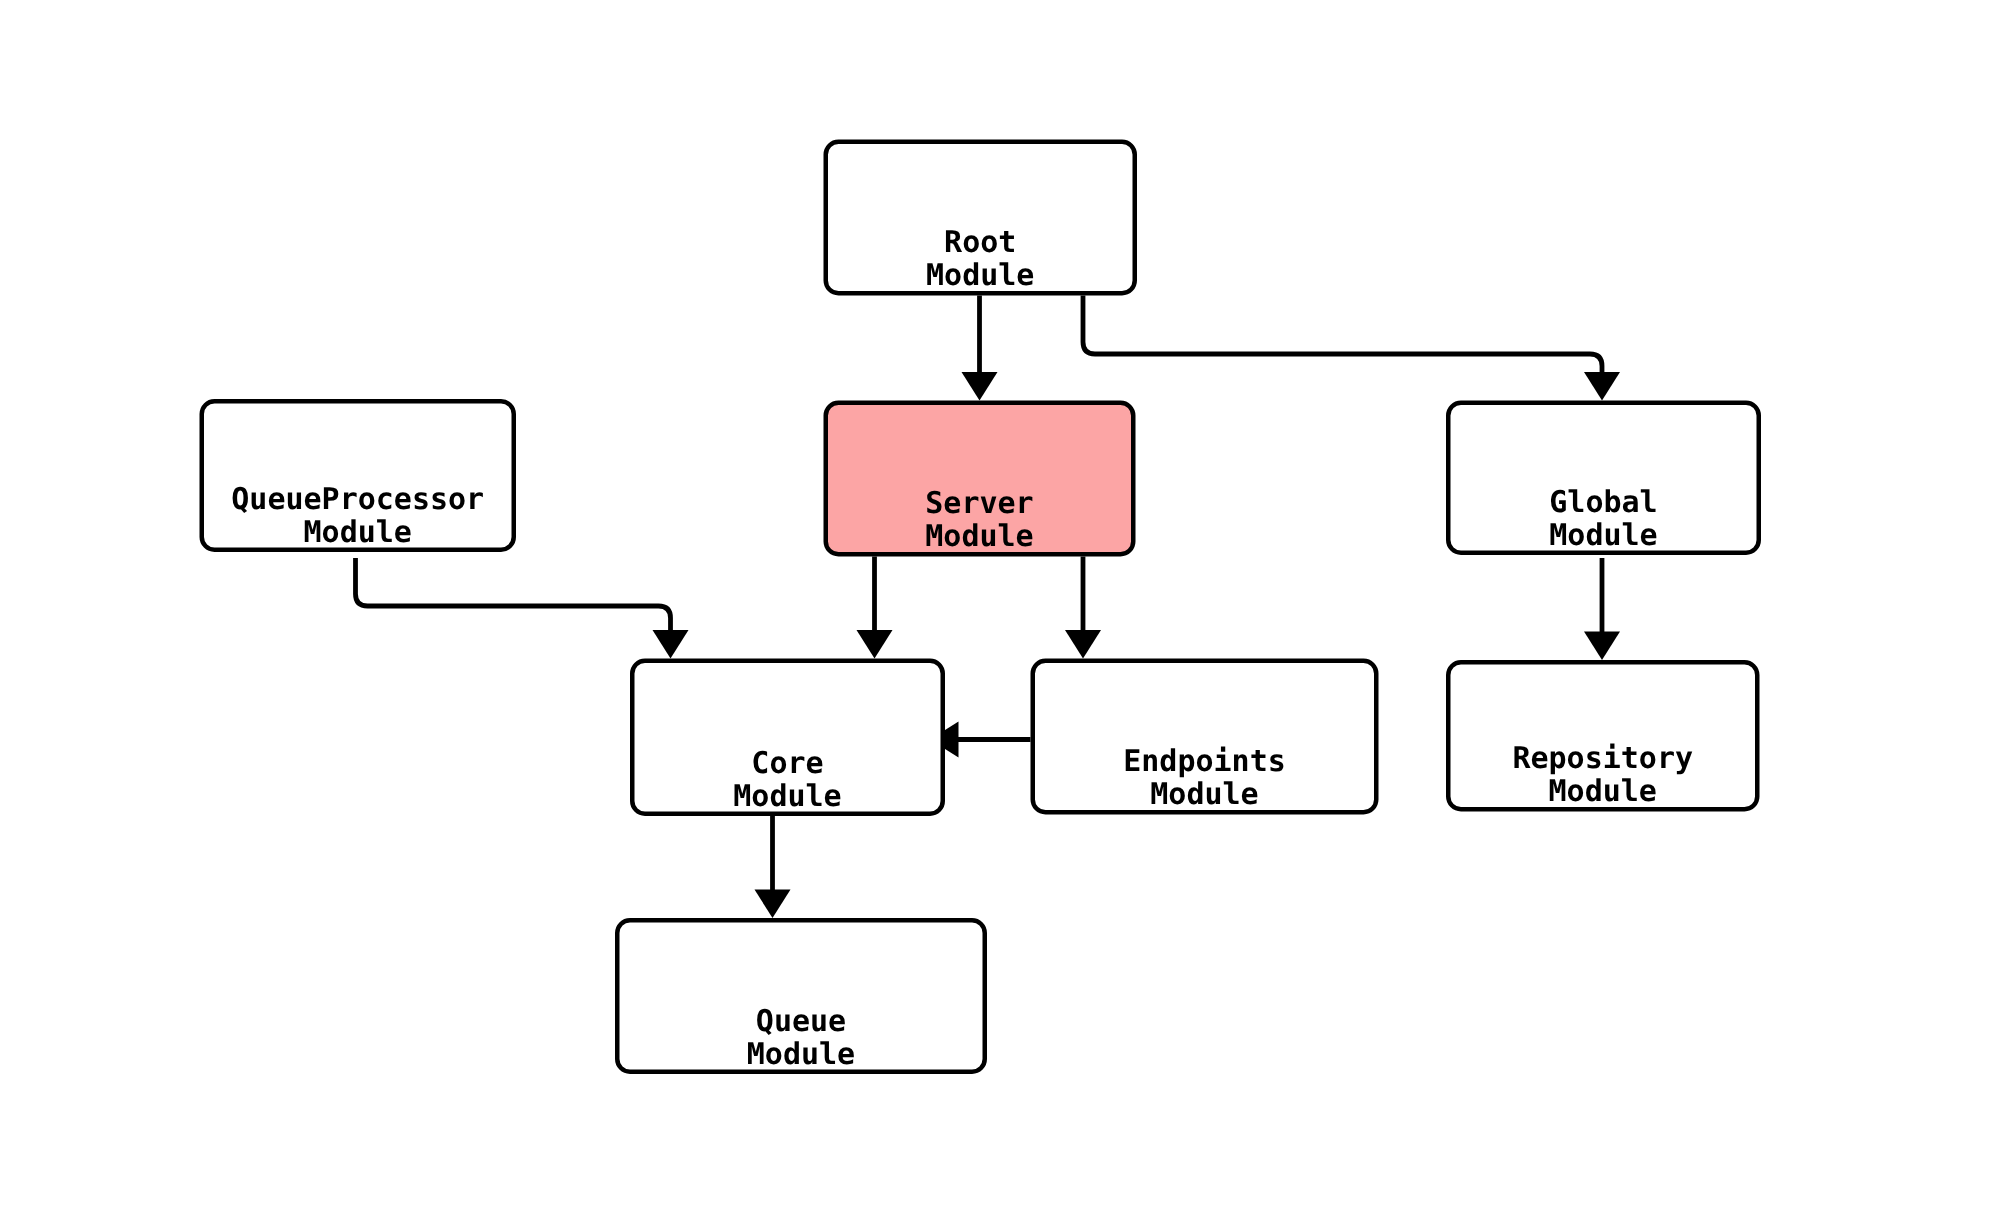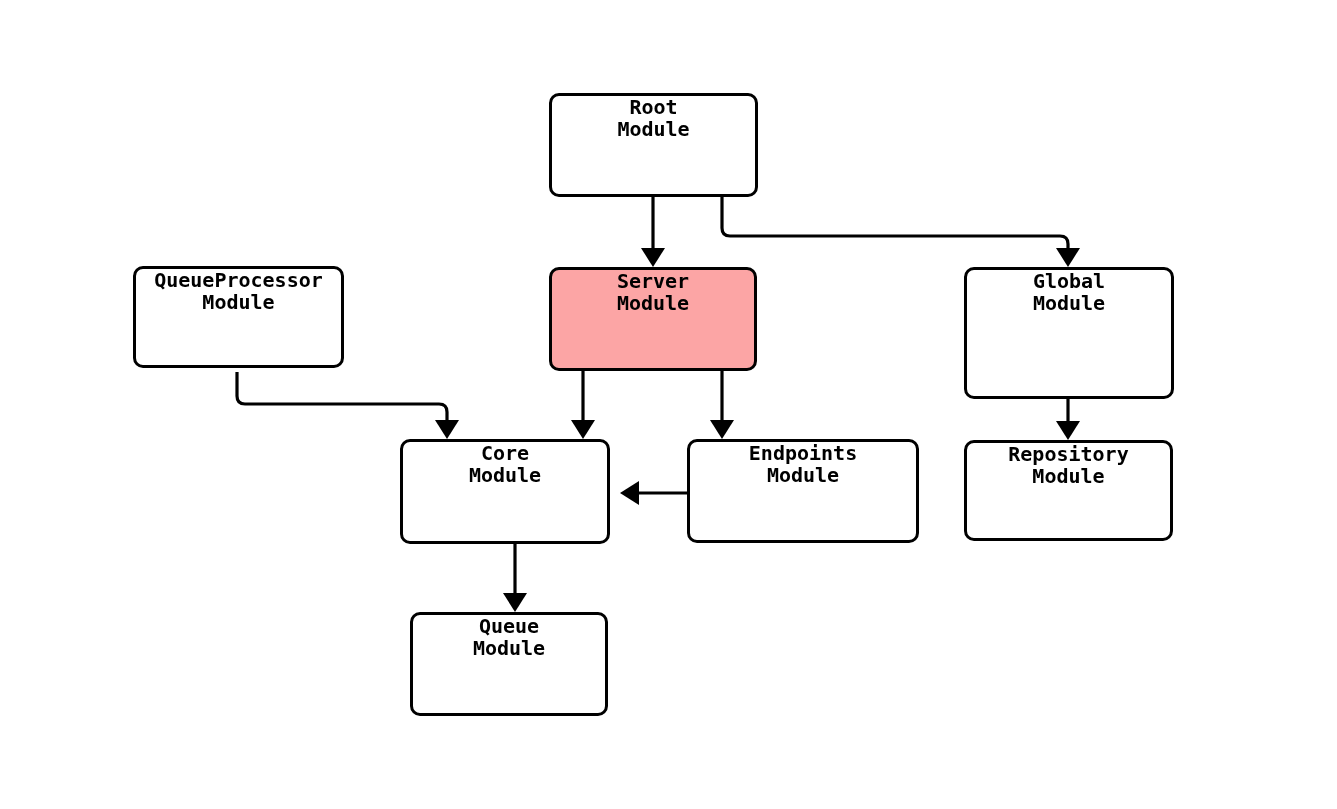--- a/index.html
+++ b/index.html
@@ -22,21 +22,21 @@
     width: 1337px;
     height: 809px;
   }
   .node {
     position: absolute;
     box-sizing: border-box;
     border: 3px solid #000000;
     border-radius: 10px;
     background: #ffffff;
     display: flex;
-    align-items: flex-start;
+    align-items: flex-end;
     justify-content: center;
     text-align: center;
     font-weight: bold;
     font-size: 20px;
     line-height: 22px;
     color: #000000;
     white-space: pre-line;
   }
 </style>
 </head>
@@ -77,24 +77,24 @@
         <polygon points="515,612 527,593 503,593" fill="#000000"></polygon>
       </g>
     </svg>
   <div>
       <div class="node" style="left: 549px; top: 93px; width: 209px; height: 104px; background: rgb(255, 255, 255); border-color: rgb(0, 0, 0); color: rgb(0, 0, 0);"><span>Root
 Module</span></div>
       <div class="node" style="left: 133px; top: 266px; width: 211px; height: 102px; background: rgb(255, 255, 255); border-color: rgb(0, 0, 0); color: rgb(0, 0, 0);"><span>QueueProcessor
 Module</span></div>
       <div class="node" style="left: 549px; top: 267px; width: 208px; height: 104px; background: #fca5a5; border-color: rgb(0, 0, 0); color: rgb(0, 0, 0);"><span>Server
 Module</span></div>
-      <div class="node" style="left: 964px; top: 267px; width: 210px; height: 132px; background: rgb(255, 255, 255); border-color: rgb(0, 0, 0); color: rgb(0, 0, 0);"><span>Global
+      <div class="node" style="left: 964px; top: 267px; width: 210px; height: 103px; background: rgb(255, 255, 255); border-color: rgb(0, 0, 0); color: rgb(0, 0, 0);"><span>Global
 Module</span></div>
-      <div class="node" style="left: 400px; top: 439px; width: 210px; height: 105px; background: rgb(255, 255, 255); border-color: rgb(0, 0, 0); color: rgb(0, 0, 0);"><span>Core
+      <div class="node" style="left: 420px; top: 439px; width: 210px; height: 105px; background: rgb(255, 255, 255); border-color: rgb(0, 0, 0); color: rgb(0, 0, 0);"><span>Core
 Module</span></div>
       <div class="node" style="left: 687px; top: 439px; width: 232px; height: 104px; background: rgb(255, 255, 255); border-color: rgb(0, 0, 0); color: rgb(0, 0, 0);"><span>Endpoints
 Module</span></div>
       <div class="node" style="left: 964px; top: 440px; width: 209px; height: 101px; background: rgb(255, 255, 255); border-color: rgb(0, 0, 0); color: rgb(0, 0, 0);"><span>Repository
 Module</span></div>
-      <div class="node" style="left: 410px; top: 612px; width: 198px; height: 104px; background: rgb(255, 255, 255); border-color: rgb(0, 0, 0); color: rgb(0, 0, 0);"><span>Queue
+      <div class="node" style="left: 410px; top: 612px; width: 248px; height: 104px; background: rgb(255, 255, 255); border-color: rgb(0, 0, 0); color: rgb(0, 0, 0);"><span>Queue
 Module</span></div>
     </div>
 </div>
 
 </body></html>

